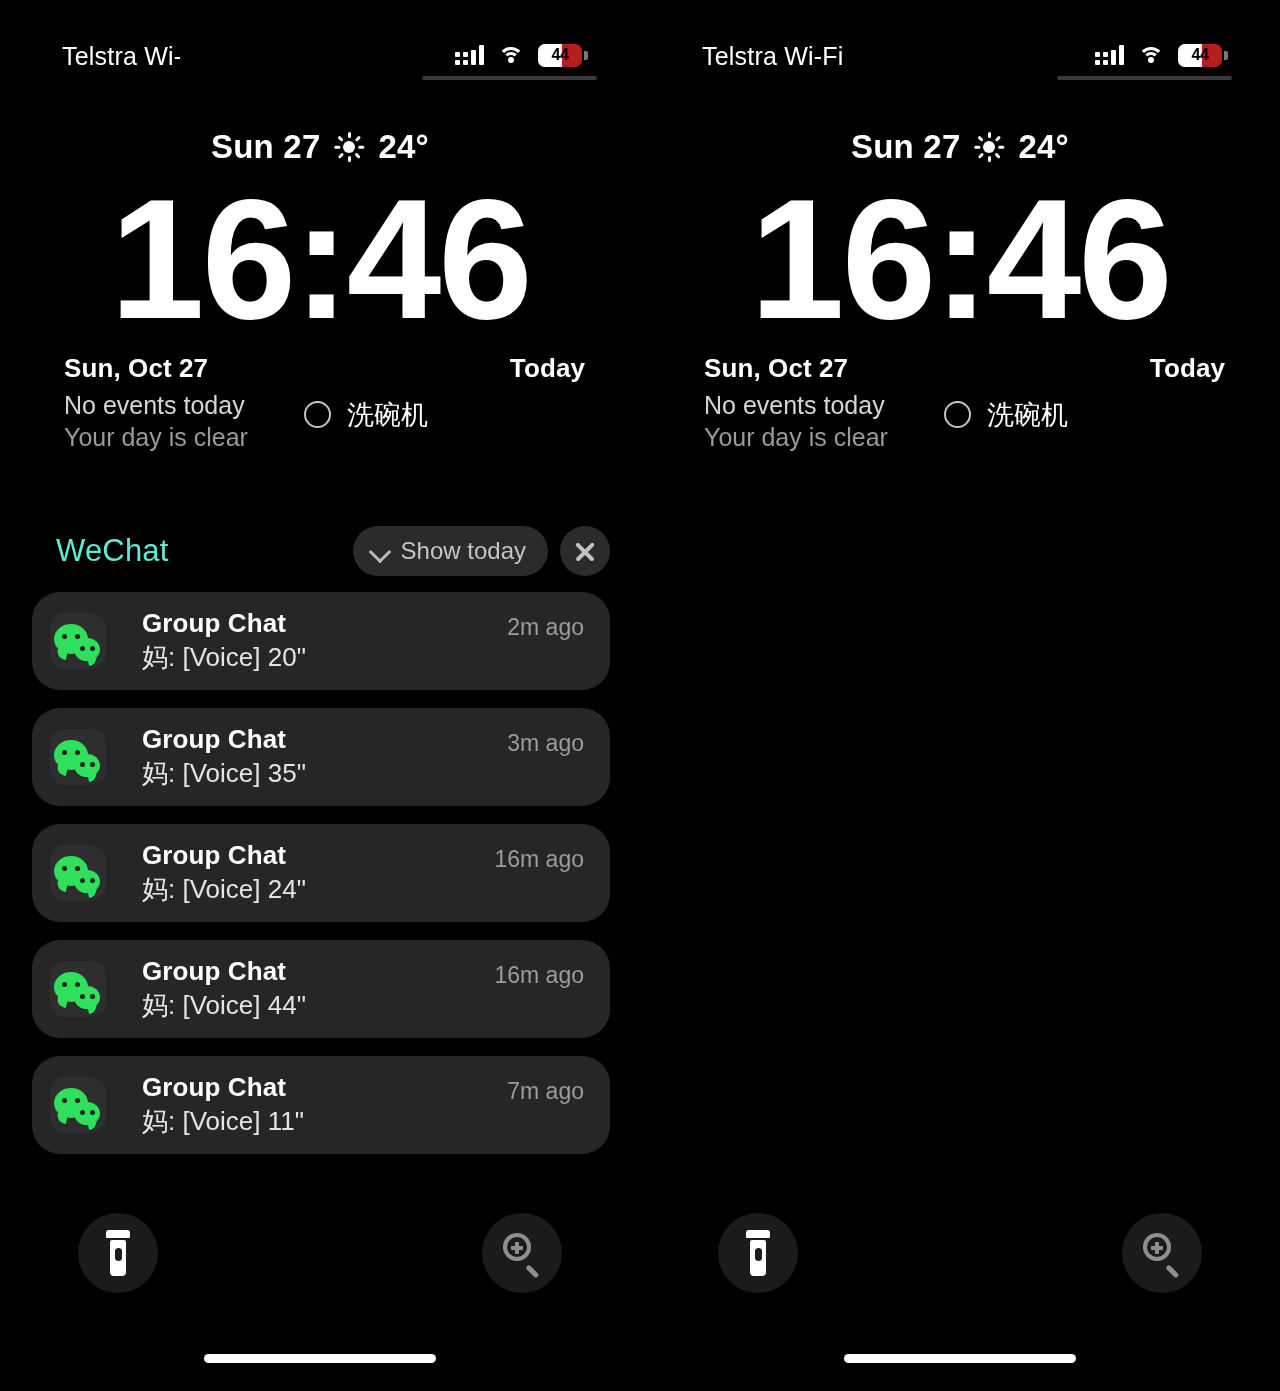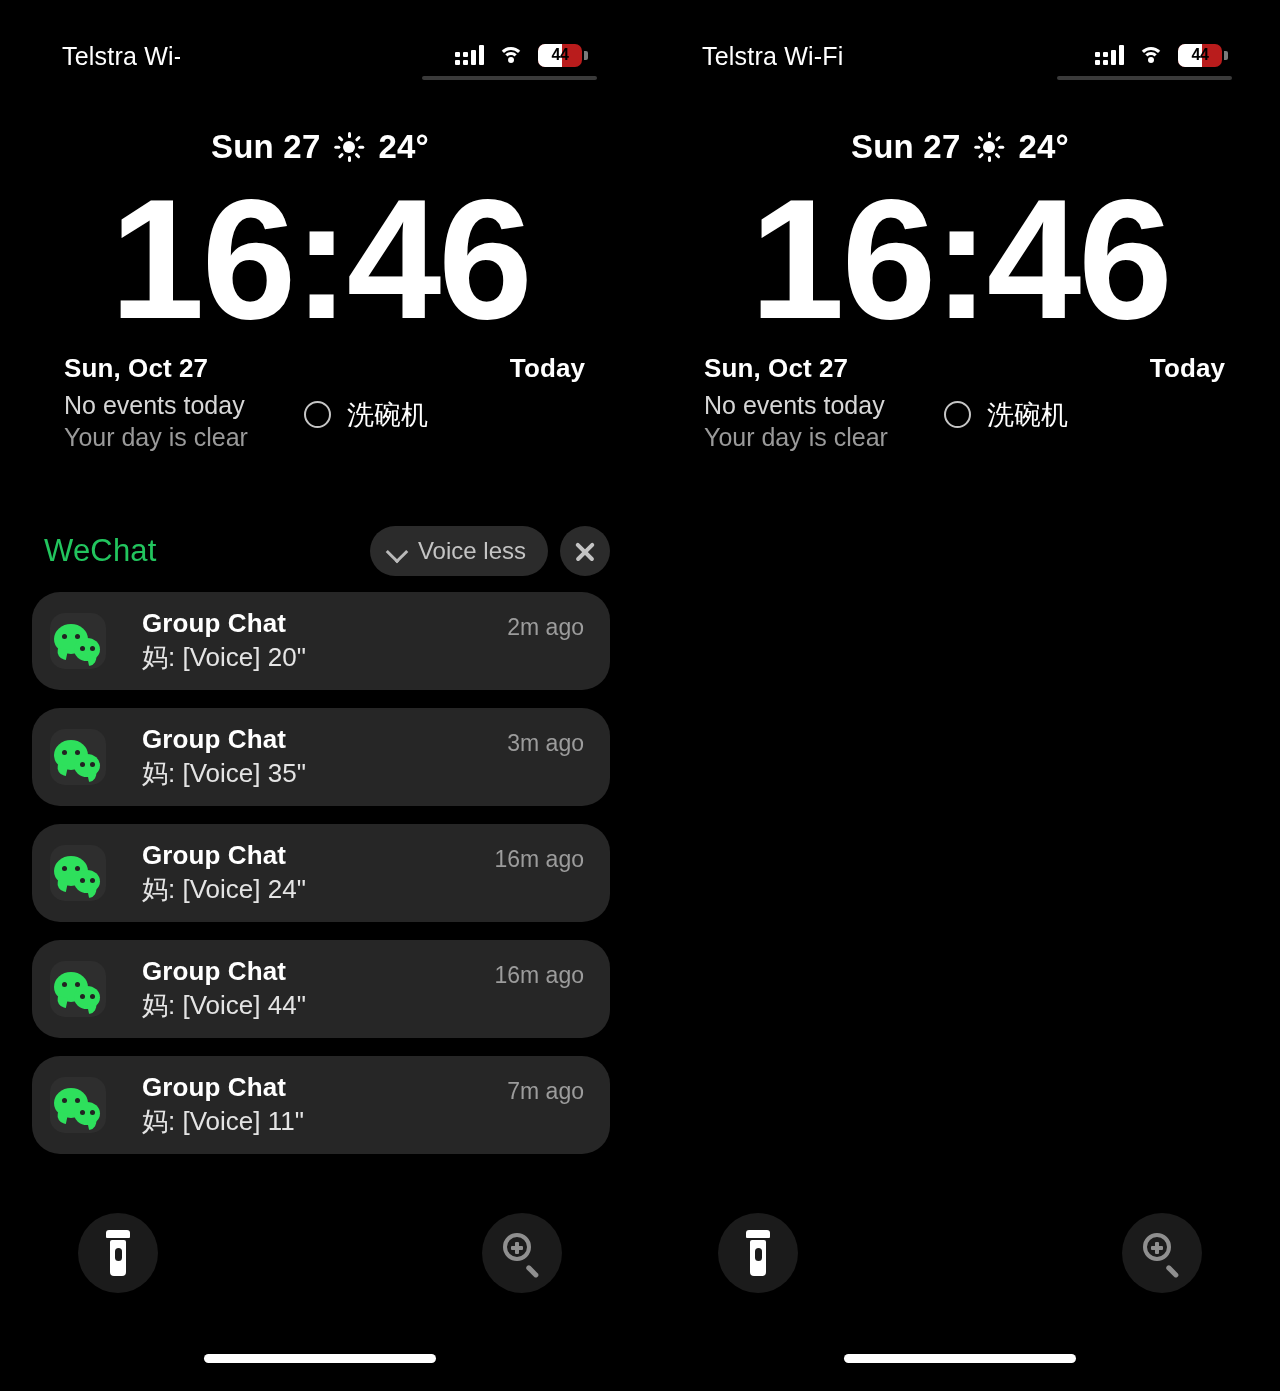--- a/index.html
+++ b/index.html
@@ -96,21 +96,21 @@
   .w-sub2 { font-size:25px; font-weight:400; color:#9a9a9a; line-height:1.3; }
   .rem-item { display:flex; align-items:center; gap:16px; margin-top:11px; }
   .rem-circle { width:27px; height:27px; border:2.5px solid #c6c6c6; border-radius:50%; flex:none; }
   .rem-text { font-size:27px; color:#fff; }
 
   
   .nhead {
     position:absolute; top:522px; left:0; width:100%;
     display:flex; align-items:center; padding:0 30px 0 44px; height:58px;
   }
-  .nhead .app { font-size:31px; font-weight:400; color:#22c55e; letter-spacing:.2px; }
+  .nhead .app { font-size:31px; font-weight:400; color:#5eead4; letter-spacing:.2px;margin-left:12px; }
   .nhead .spacer { flex:1; }
   .showless {
     display:flex; align-items:center; gap:10px;
     background:#2b2b2b; border-radius:29px; height:50px; padding:0 22px 0 16px;
   }
   .showless .chev { width:22px; height:22px; position:relative; }
   .showless .chev::after {
     content:""; position:absolute; left:3px; top:4px; width:13px; height:13px;
     border-right:3.5px solid #b9b9b9; border-bottom:3.5px solid #b9b9b9;
     transform:rotate(45deg);
@@ -266,21 +266,21 @@
           <span class="rem-text">洗碗机</span>
         </div>
       </div>
     </div>
 
     <div class="nhead">
       <span class="app">WeChat</span>
       <span class="spacer"></span>
       <div class="showless">
         <span class="chev"></span>
-        <span class="lbl">Voice less</span>
+        <span class="lbl">Show today</span>
       </div>
       <div class="closebtn"></div>
     </div>
 
     <div class="nlist" id="left-notifications">
         <div class="ncard">
           <div class="appicon">
             <span class="bub big">
               <span class="eye e1"></span>
               <span class="eye e2"></span>

